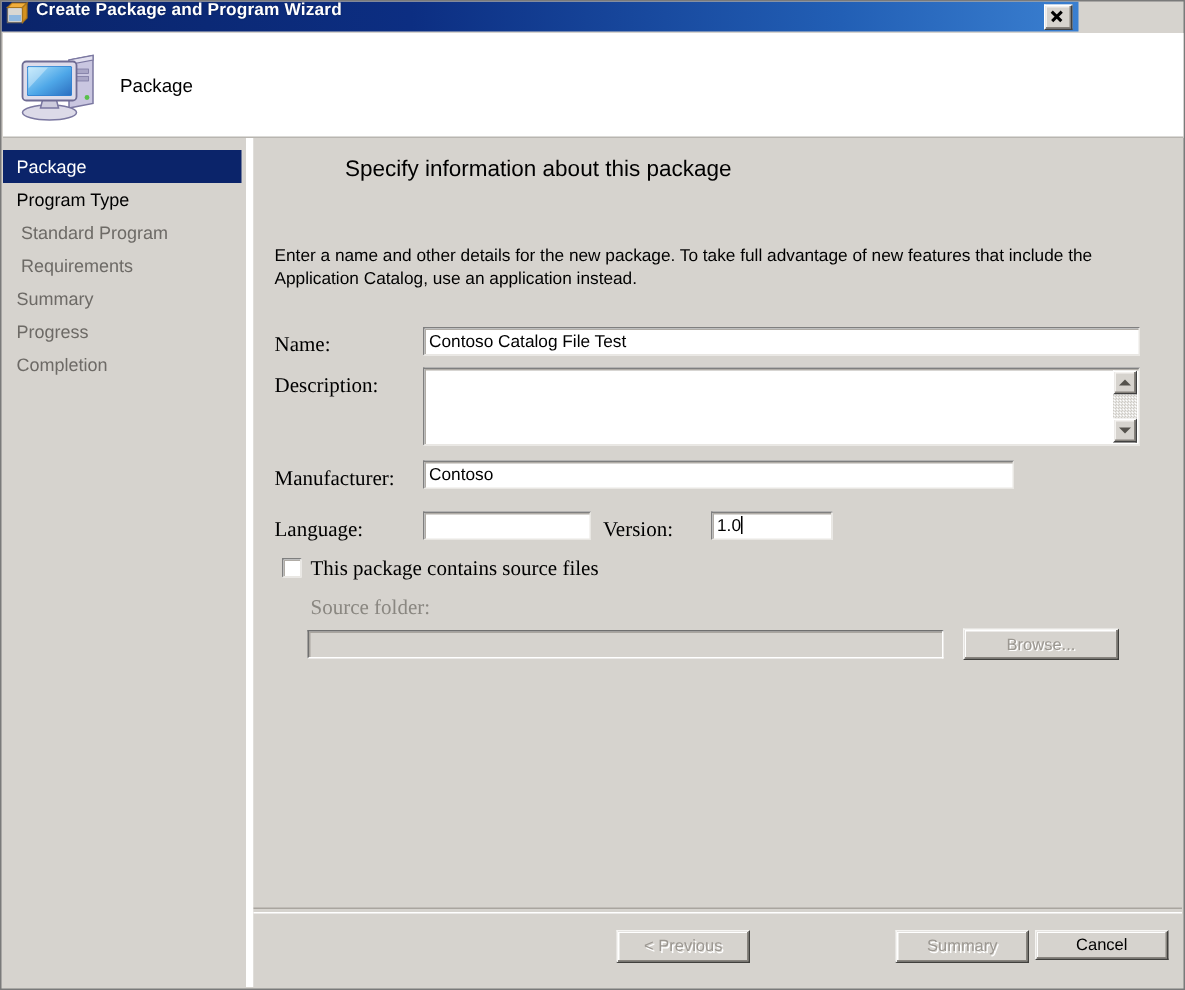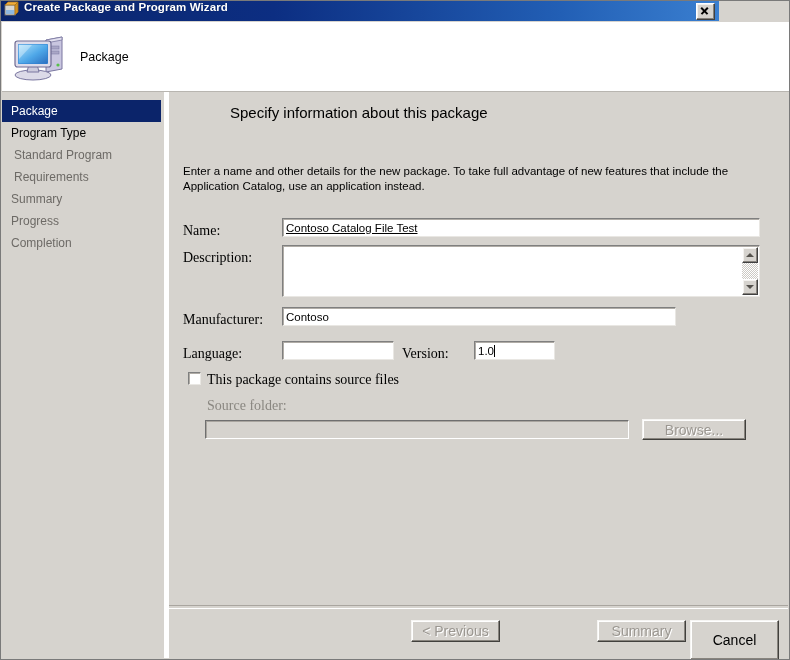--- a/index.html
+++ b/index.html
@@ -284,21 +284,21 @@
   }
 
   
   .btn {
     position: absolute;
     box-sizing: border-box;
     background: #d6d3ce;
     border: 1px solid;
     border-color: #f6f5f3 #41403d #41403d #f6f5f3;
     box-shadow: inset -1px -1px 0 #88847e, inset 1px 1px 0 #ffffff;
-    font-size: 14px;
+    font-size: 11px;
     color: #000000;
     text-align: center;
     cursor: default;
     display: flex;
     align-items: center;
     justify-content: center;
     white-space: nowrap;
   }
   .btn.disabled {
     color: #9b9791;
@@ -400,21 +400,21 @@
 
   <div class="content">
 
     <div class="page-heading">Specify information about this package</div>
     <div class="intro">Enter a name and other details for the new package. To take full advantage of new features that include the Application Catalog, use an application instead.</div>
 
     <div class="form">
 
       <div class="row">
         <div class="lbl" style="left:14px; top:11px;">Name:</div>
-        <div class="tbox" style="left:113px; top:6px; width:478px; height:19px;text-decoration:underline;">Contoso Catalog File Test</div>
+        <div class="tbox" style="left:113px; top:6px; width:478px; height:19px;">Contoso Catalog File Test</div>
       </div>
 
       <div class="row">
         <div class="lbl" style="left:14px; top:38px;">Description:</div>
         <div class="desc-wrap" style="left:113px; top:33px; width:478px; height:52px;">
           <div style="position:absolute;left:3px;top:2px;right:20px;font-size:11.5px;color:#000;"></div>
           <div class="vscroll">
             <div class="sbtn up">
               <span class="arrow u"></span>
             </div>
@@ -448,16 +448,16 @@
         <div class="tbox disabled" style="left:36px; top:208px; width:424px; height:19px;"></div>
         <div class="btn disabled" style="left:473px; top:207px; width:104px; height:21px;">Browse...</div>
       </div>
 
     </div>
 
     <div class="footer-sep"></div>
     <div class="btn disabled" style="left:242px; top:528px; width:89px; height:22px;">&lt; Previous</div>
     <div class="btn default" style="left:335px; top:528px; width:89px; height:22px;">Next &gt;</div>
     <div class="btn disabled" style="left:428px; top:528px; width:89px; height:22px;">Summary</div>
-    <div class="btn" style="left:521px; top:528px; width:89px; height:40px;">Cancel</div>
+    <div class="btn" style="left:521px; top:528px; width:89px; height:20px;">Cancel</div>
 
   </div>
 </div>
 
 </body></html>

